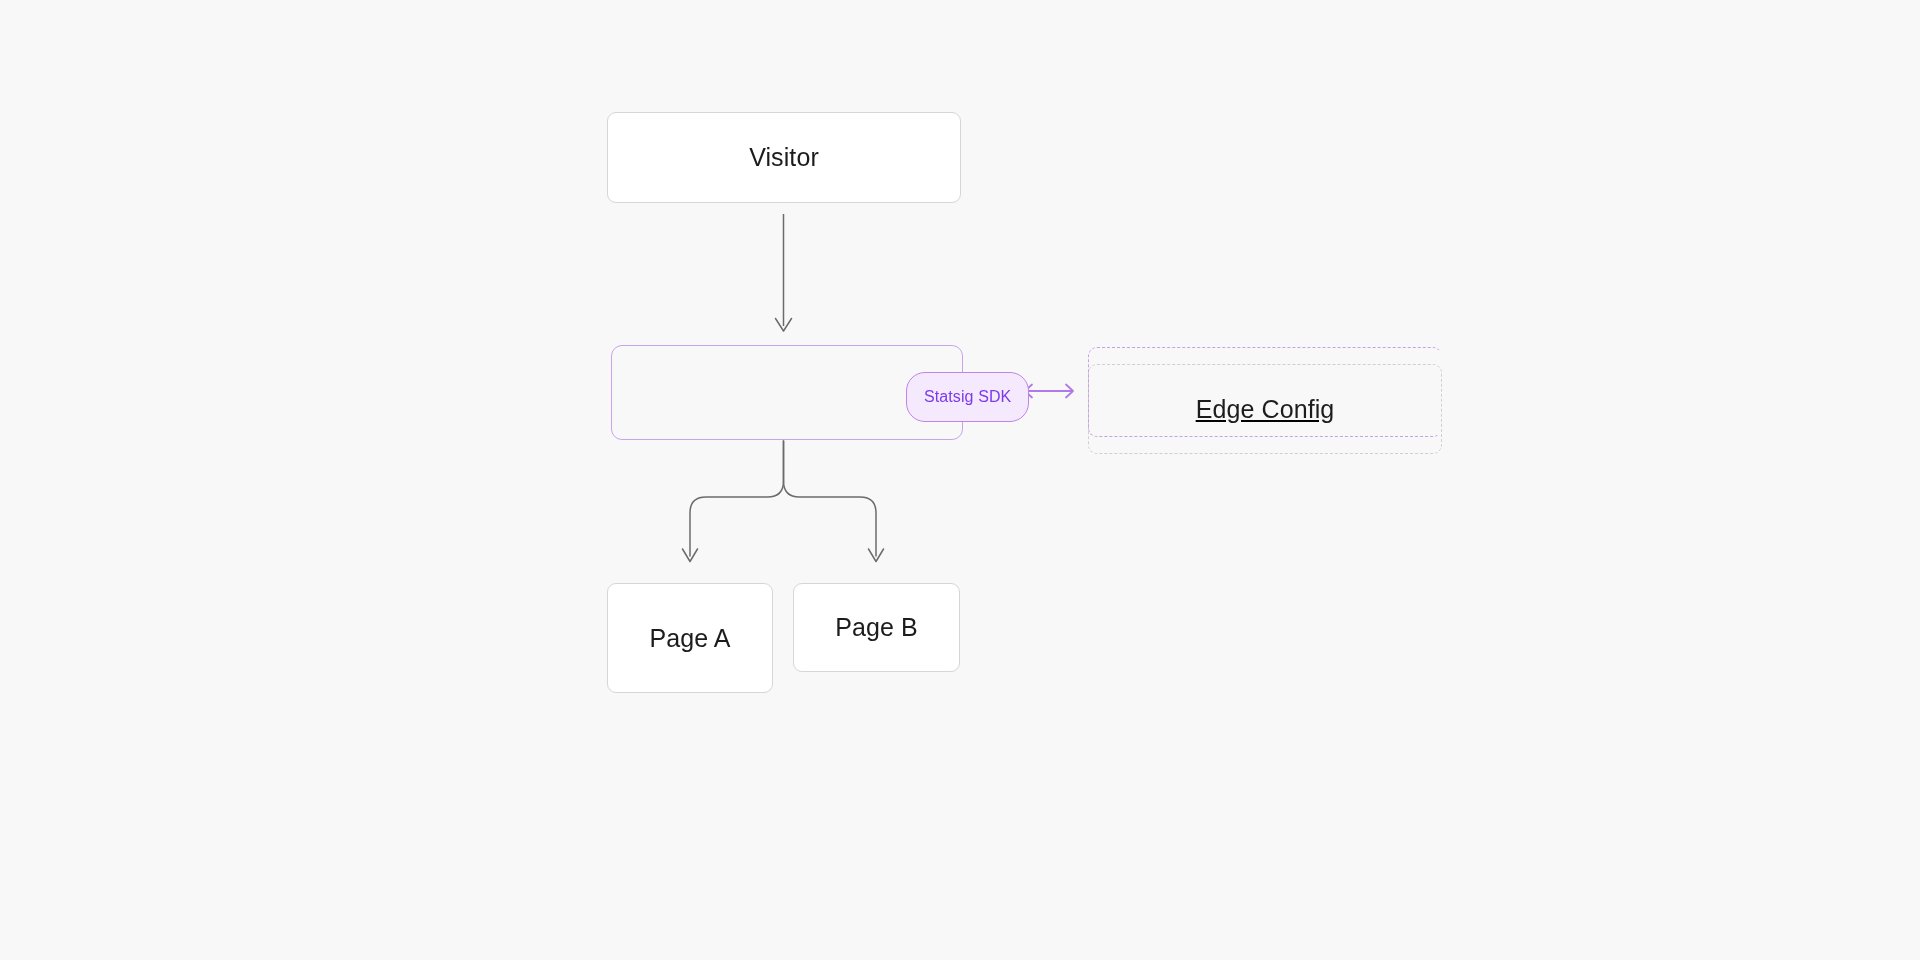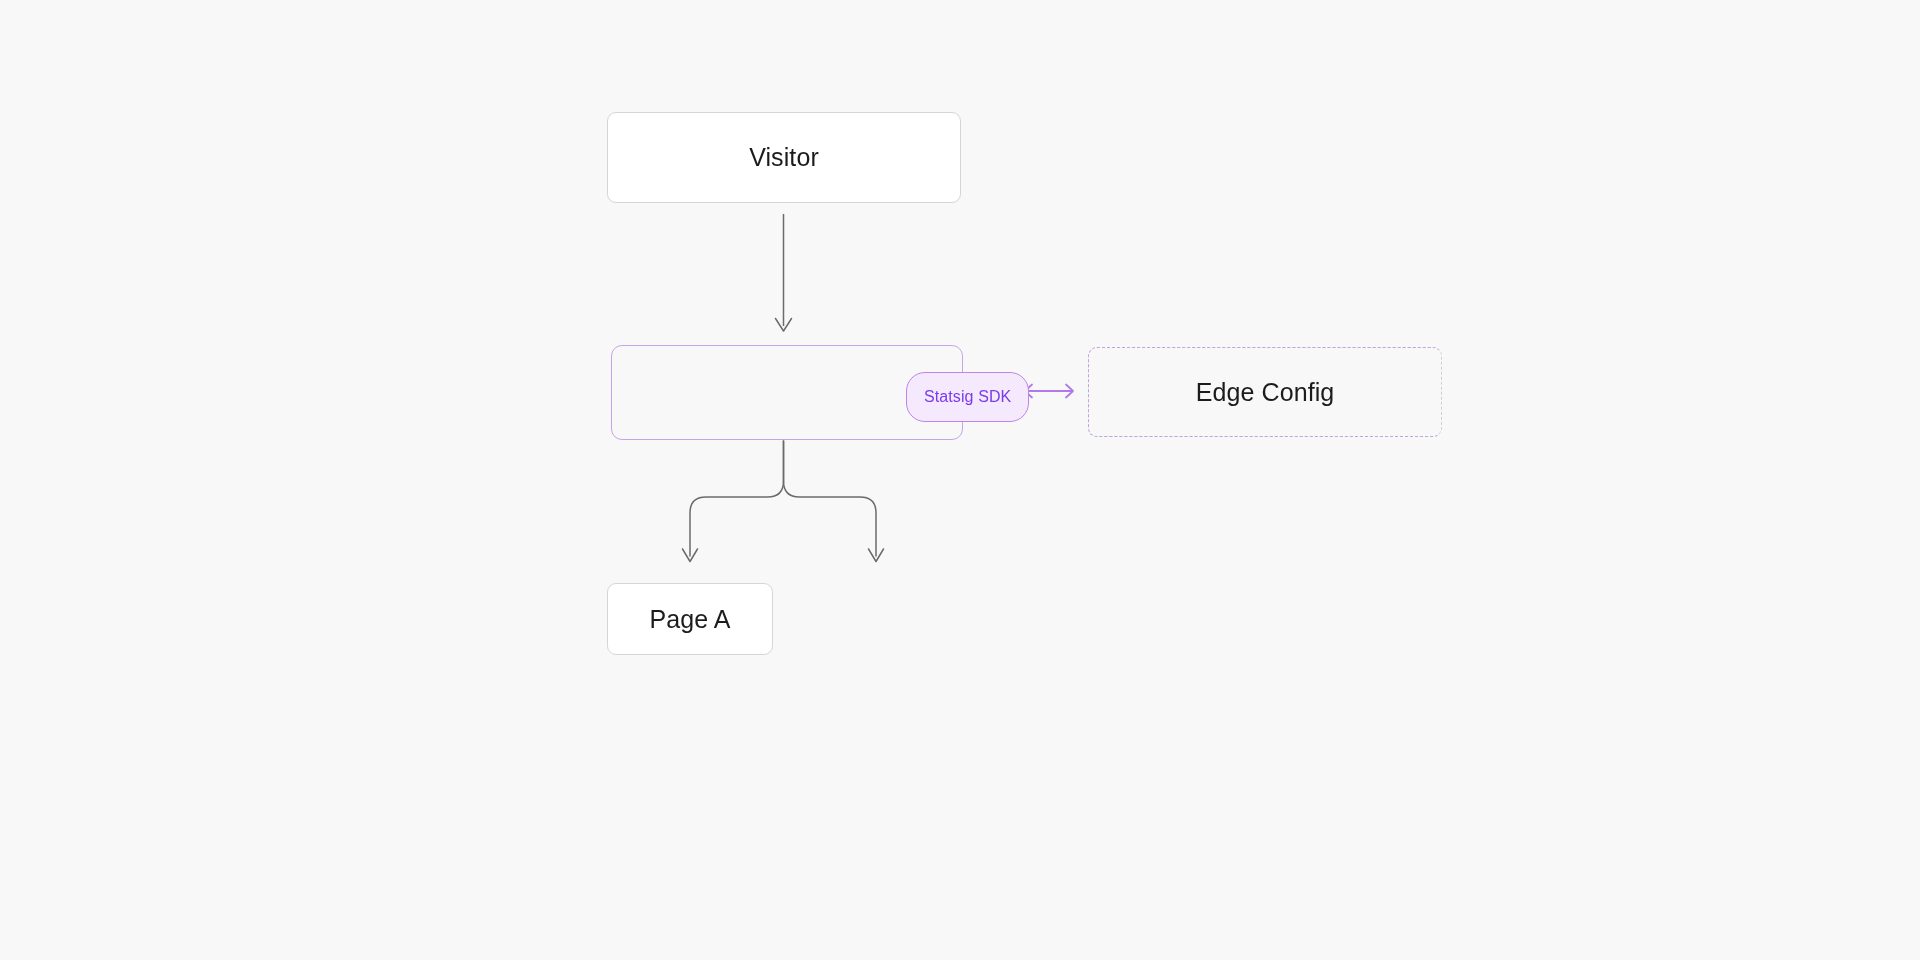--- a/index.html
+++ b/index.html
@@ -74,43 +74,44 @@
     width: 352px; height: 95px;
     box-sizing: border-box;
     border: 1.6px solid #c9a3ea;
     border-radius: 11px;
     background: transparent;
     z-index: 2;
     pointer-events: none;
   }
 
   #node-edgeconfig {
-    left: 1088px; top: 347px;
+    left: 1088px; top: 364px;
     width: 354px; height: 90px;
     background: transparent;
     border: 1.8px dashed #cfcfcf;
     border-radius: 9px;
+    text-decoration: underline;
   }
   
   #edgeconfig-accent {
     position: absolute;
     left: 1088px; top: 347px;
     width: 354px; height: 90px;
     box-sizing: border-box;
     border: 1.8px dashed #c3a2e6;
     border-right-color: transparent;
     border-radius: 9px;
     background: transparent;
     z-index: 3;
     pointer-events: none;
   }
 
   #node-pagea {
     left: 607px;  top: 583px;
-    width: 166px; height: 72px;
+    width: 166px; height: 110px;
   }
   #node-pageb {
     left: 793px;  top: 583px;
     width: 167px; height: 89px;
   }
 
   
   #badge-statsig {
     position: absolute;
     left: 906px; top: 372px;
@@ -183,20 +184,23 @@
 
   <div class="node" id="node-edgeconfig">
     <span class="label">Edge Config</span>
   </div>
   <div id="edgeconfig-accent"></div>
 
   <div class="node" id="node-pagea">
     <span class="label">Page A</span>
   </div>
 
+  <div class="node" id="node-pageb">
+    <span class="label">Page B</span>
+  </div>
 
   <div id="badge-statsig">
     <span class="badge-label">Statsig SDK</span>
   </div>
 
   <svg id="link-sdk-edgeconfig" viewBox="0 0 62 32" width="62" height="32" xmlns="http://www.w3.org/2000/svg">
     <path d="M 8 16 L 54 16" fill="none" stroke="#b07ae8" stroke-width="1.8" stroke-linecap="round"></path>
     <path d="M 14 9.5 L 7 16 L 14 22.5" fill="none" stroke="#b07ae8" stroke-width="1.8" stroke-linecap="round" stroke-linejoin="round"></path>
     <path d="M 48 9.5 L 55 16 L 48 22.5" fill="none" stroke="#b07ae8" stroke-width="1.8" stroke-linecap="round" stroke-linejoin="round"></path>
   </svg>

